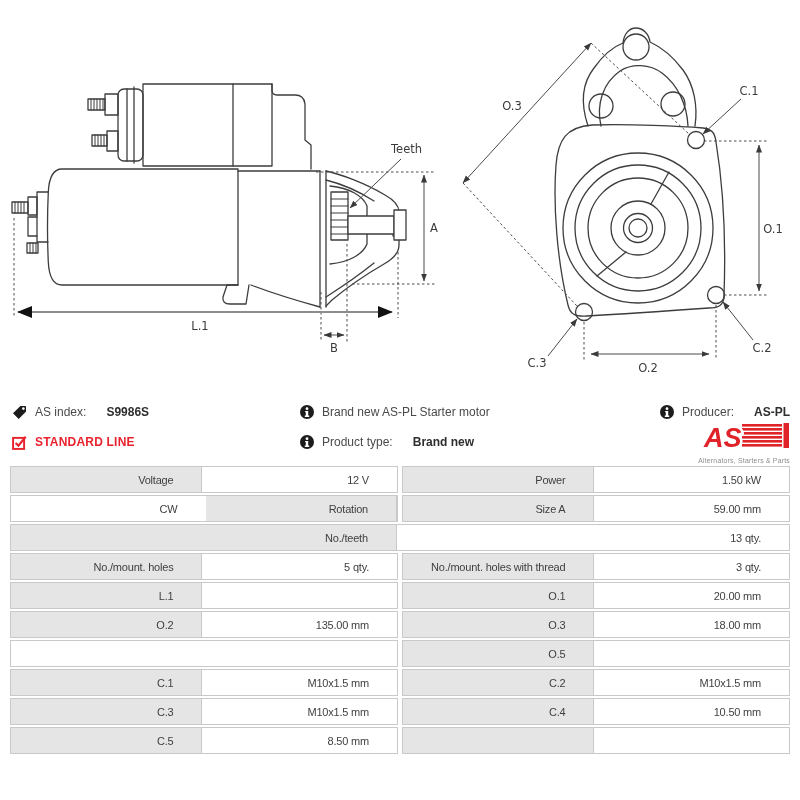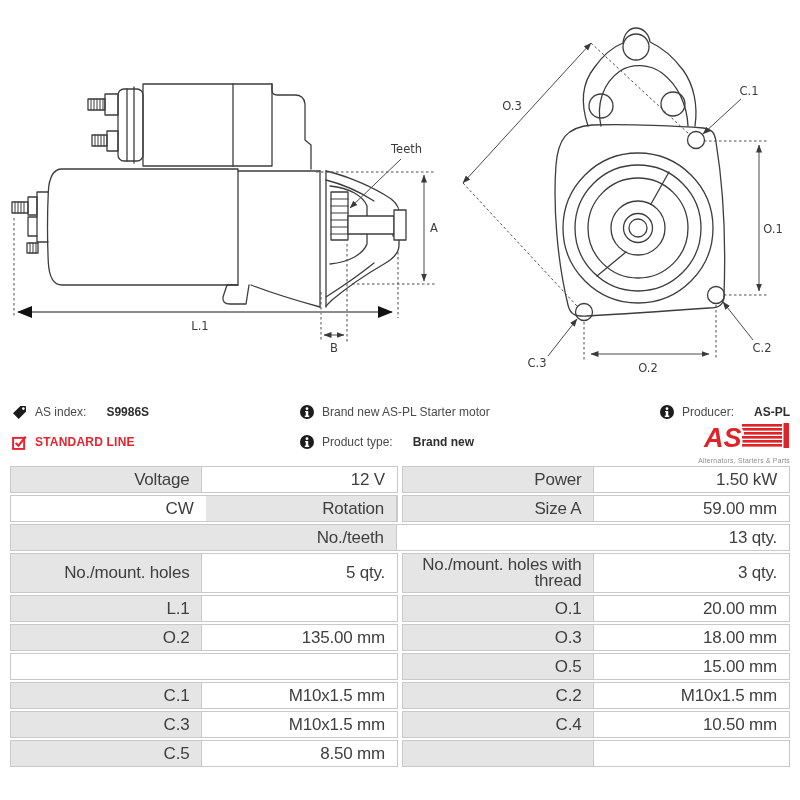--- a/index.html
+++ b/index.html
@@ -30,21 +30,21 @@
   .hrow.red-line{color:var(--accent-red);font-weight:bold;letter-spacing:0.2px;}
   .hcol-right .hrow{justify-content:flex-end;}
   .logo-wrap{position:absolute;top:27px;right:0;width:108px;text-align:right;}
   .logo-tagline{font-size:6.8px;color:#8d8d8d;letter-spacing:0.25px;margin-top:1px;white-space:nowrap;}
 
   .spec-table{position:absolute;top:466px;left:10px;width:780px;}
   .spec-row{display:flex;margin-bottom:2px;}
   .pair{flex:1 1 0;display:flex;border:1px solid var(--border-color);background:#fff;}
   .pair + .pair{margin-left:4px;}
   .cell{display:flex;align-items:center;justify-content:flex-end;text-align:right;
-        padding:3px 12px;font-size:17px;line-height:16px;min-height:25px;
+        padding:3px 28px;font-size:11px;line-height:16px;min-height:25px;
         letter-spacing:-0.2px;color:#3f3f3f;}
   .cell.label{flex:0 0 49.6%;background:var(--label-cell-bg);border-right:1px solid var(--border-color);}
   .cell.value{flex:1 1 auto;background:#fff;}
 </style>
 </head>
 <body>
 
 <div class="page">
 
   <div class="diagram">
@@ -329,21 +329,20 @@
         <div class="pair">
           <div class="cell label">O.3</div>
           <div class="cell value">18.00 mm</div>
         </div>
       </div>
       <div class="spec-row">
         <div class="pair">
         </div>
         <div class="pair">
           <div class="cell label">O.5</div>
-          <div class="cell value">15.00 mm</div>
         </div>
       </div>
       <div class="spec-row">
         <div class="pair">
           <div class="cell label">C.1</div>
           <div class="cell value">M10x1.5 mm</div>
         </div>
         <div class="pair">
           <div class="cell label">C.2</div>
           <div class="cell value">M10x1.5 mm</div>

